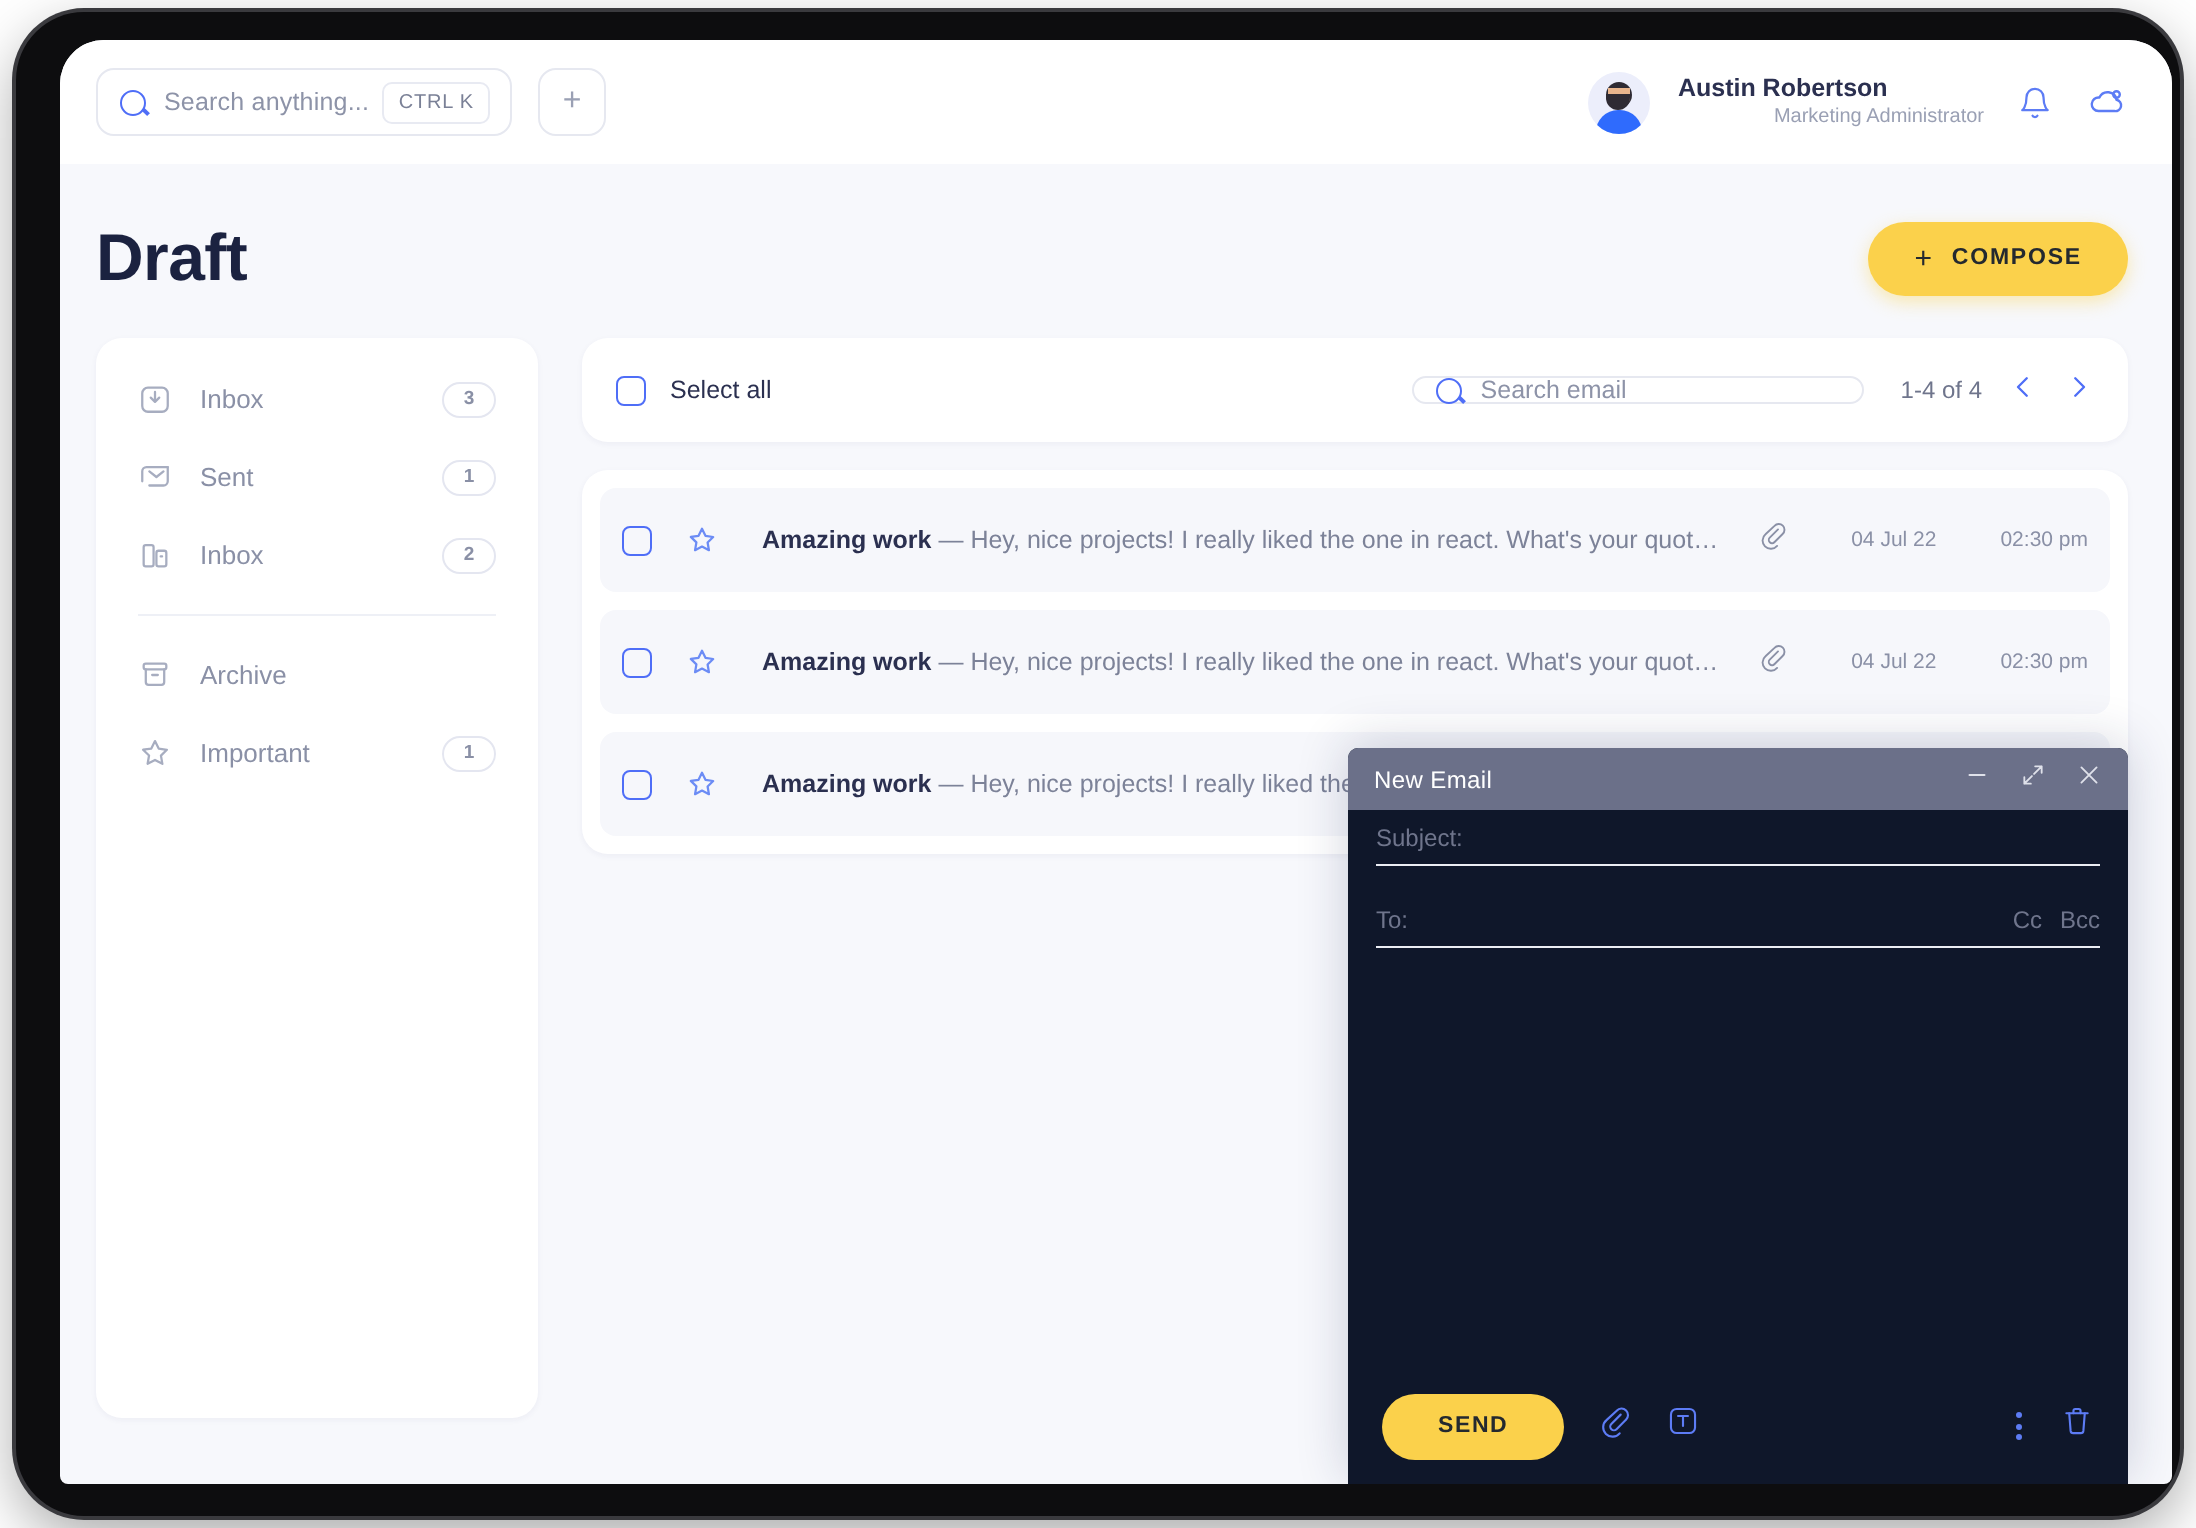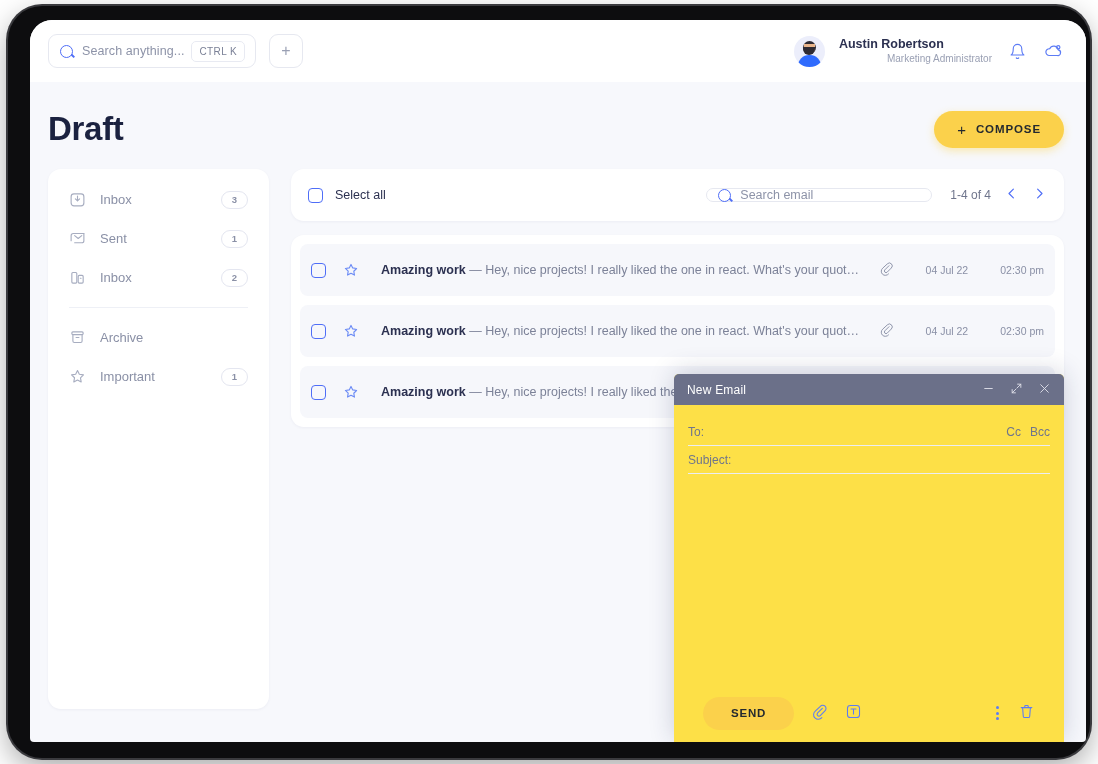--- a/index.html
+++ b/index.html
@@ -195,21 +195,21 @@
   }
   .row-text b { color: #2b3050; font-weight: 600; }
   .row-right { margin-left: auto; display: flex; align-items: center; gap: 32px; padding-left: 14px; }
   .row-date { font-size: 10.5px; color: #8a90a6; white-space: nowrap; }
 
   
   .dialog {
     position: absolute;
     left: 644px; top: 354px;
     width: 390px; height: 368px;
-    background: #fde047;
+    background: #0f172a;
     border-radius: 5px 5px 0 0;
     box-shadow: 0 -2px 26px rgba(25,35,80,.20);
     display: flex; flex-direction: column;
     overflow: hidden;
   }
   .dlg-head {
     height: 31px; background: #6b7089;
     display: flex; align-items: center;
     padding: 0 13px; color: #fff;
   }
@@ -219,21 +219,21 @@
     display: flex; align-items: center;
     height: 28px; margin: 0 14px;
     border-bottom: 1px solid #ebedf3;
     font-size: 12px; color: #6f758c;
   }
   .dlg-field.first { margin-top: 13px; }
   .dlg-cc { margin-left: auto; display: flex; gap: 9px; color: #6f758c; }
   .dlg-body { flex: 1; }
   .dlg-foot {
     height: 58px; display: flex; align-items: center;
-    padding: 0 29px; gap: 17px;
+    padding: 0 17px; gap: 17px;
   }
   .send-btn {
     background: #fbd14b; color: #24292f; border: none;
     height: 33px; padding: 0 28px; border-radius: 17px;
     font-size: 11.5px; font-weight: 700; letter-spacing: .8px;
     font-family: "Liberation Sans", sans-serif;
   }
   .foot-right { margin-left: auto; display: flex; align-items: center; gap: 19px; }
   .kebab { display: flex; flex-direction: column; gap: 2.4px; }
   .kebab i { width: 3px; height: 3px; border-radius: 50%; background: #5d7cf5; display: block; }
@@ -446,30 +446,30 @@
               </svg>
         </span>
         <span>
           <svg width="13" height="13" viewBox="0 0 24 24" fill="none" stroke="currentColor" stroke-width="1.7" stroke-linecap="round">
                 <path d="M5 5l14 14M19 5L5 19"></path>
               </svg>
         </span>
       </span>
     </div>
 
+    <div class="dlg-field">
+      <span>Subject:</span>
+    </div>
+
     <div class="dlg-field first">
       <span>To:</span>
       <span class="dlg-cc">
         <span>Cc</span>
         <span>Bcc</span>
       </span>
-    </div>
-
-    <div class="dlg-field">
-      <span>Subject:</span>
     </div>
 
     <div class="dlg-body"></div>
 
     <div class="dlg-foot">
       <button class="send-btn">SEND</button>
       <span>
         <svg width="17" height="17" viewBox="0 0 24 24" fill="none" stroke="#5d7cf5" stroke-width="1.5" stroke-linecap="round" stroke-linejoin="round">
               <path d="M16 7.5l-6.6 6.6a2.6 2.6 0 1 0 3.7 3.7l6.6-6.6a4.6 4.6 0 1 0-6.5-6.5L6 11.4a6.6 6.6 0 1 0 9.3 9.3"></path>
             </svg>

